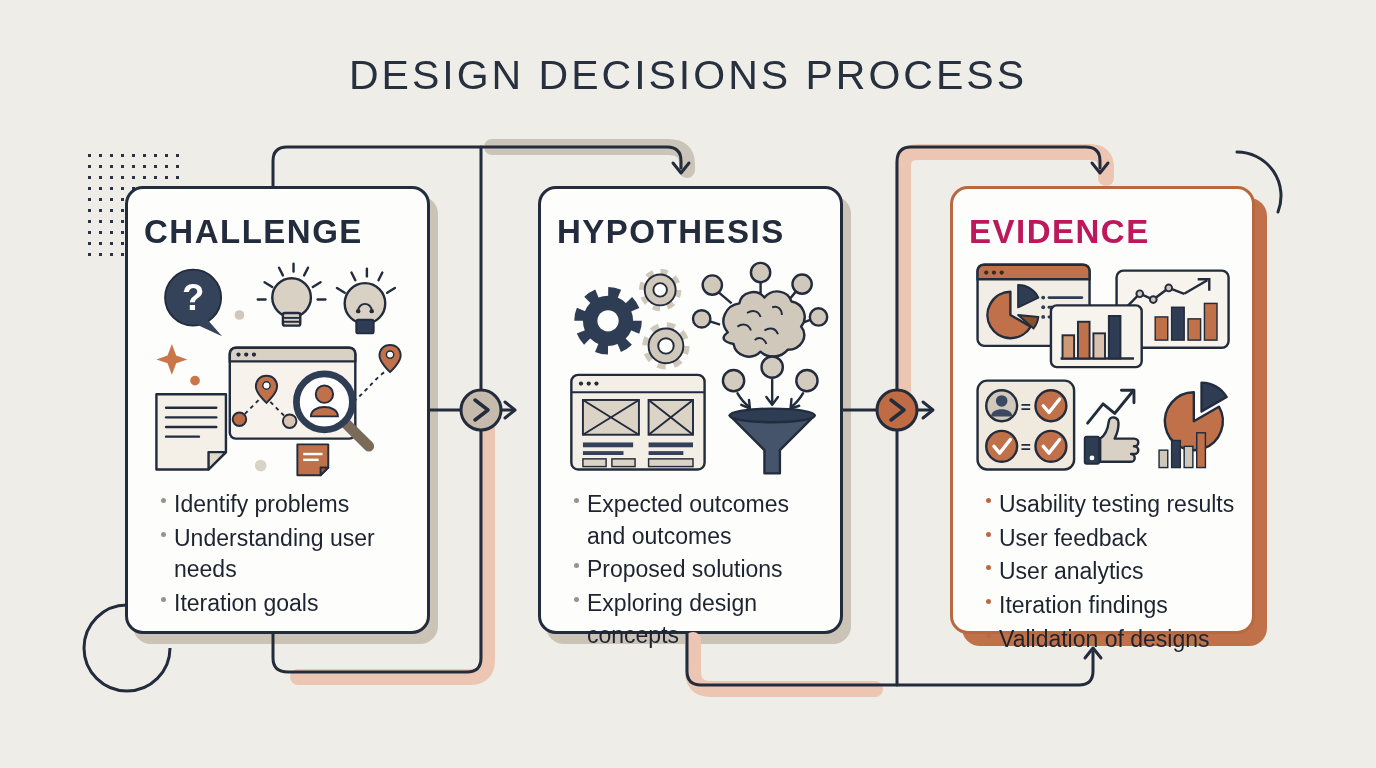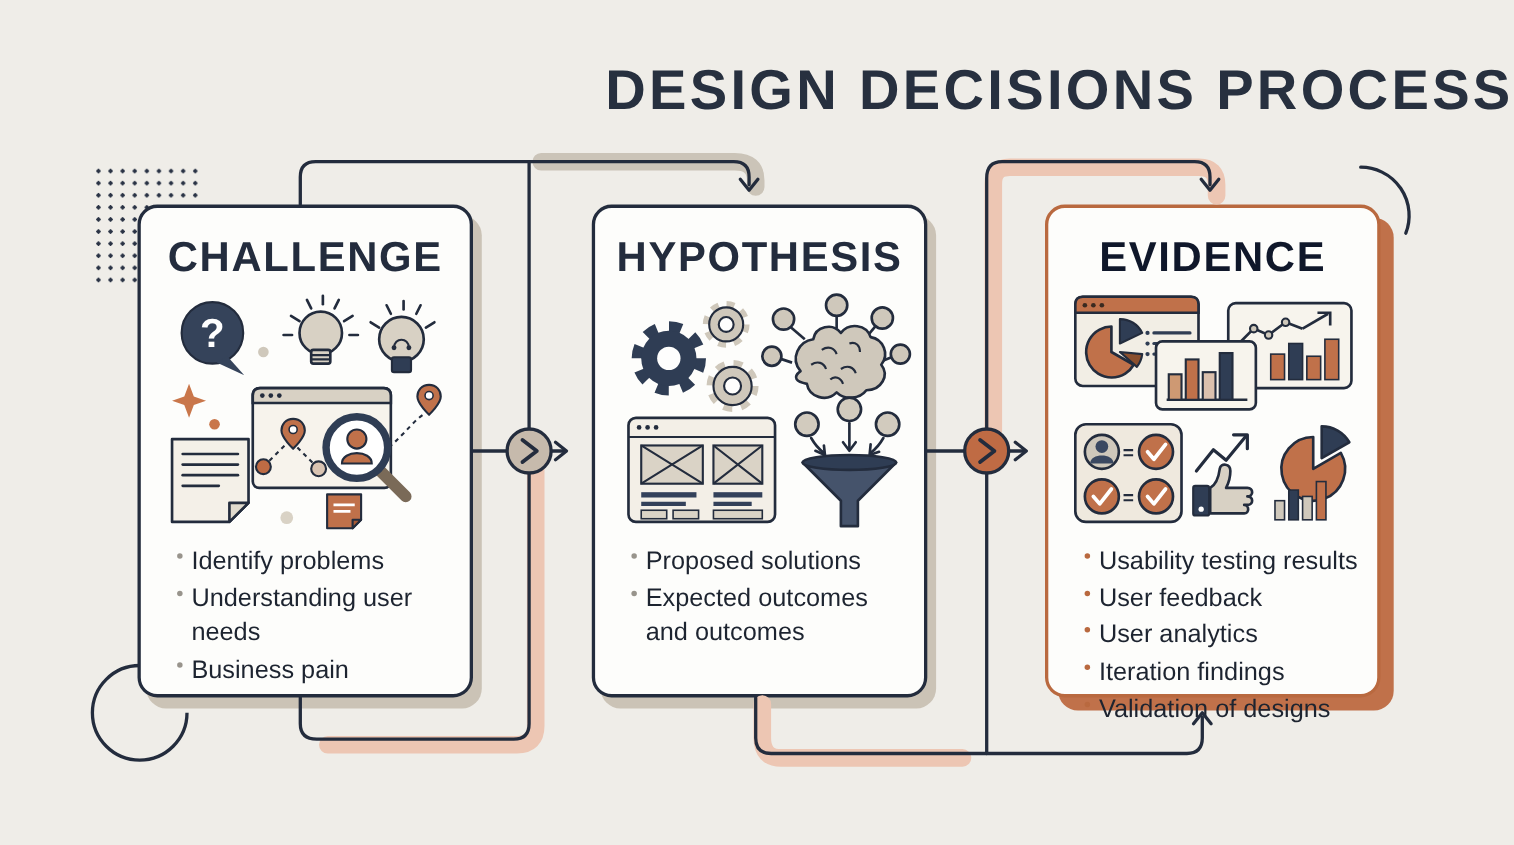--- a/index.html
+++ b/index.html
@@ -1,44 +1,44 @@
 <!DOCTYPE html>
 <html><head>
 <meta charset="utf-8">
 <style>
   html,body{margin:0;padding:0;background:#EFEDE8;}
   .canvas{
     position:relative;width:1376px;height:768px;background:#EFEDE8;overflow:hidden;
     font-family:"Liberation Sans", sans-serif;color:#232C3D;
   }
   .main-title{
-    position:absolute;top:52px;left:0;width:100%;margin:0;text-align:right;
-    font-size:51px;font-weight:bold;letter-spacing:3px;color:#27303F;z-index:2;
+    position:absolute;top:52px;left:0;width:100%;margin:0;text-align:center;
+    font-size:41px;font-weight:normal;letter-spacing:3px;color:#27303F;z-index:2;
   }
   .dot-grid{
     position:absolute;left:84px;top:150px;width:101px;height:112px;z-index:1;
     background-image:radial-gradient(circle,#2A3345 1.7px,transparent 2px);
     background-size:11px 11px;
   }
   .decor-svg,.connector-svg{position:absolute;left:0;top:0;pointer-events:none;}
   .decor-svg{z-index:1;}
   .connector-svg{z-index:3;}
   .card{
     position:absolute;top:186px;width:305px;height:448px;box-sizing:border-box;
     background:#FDFDFB;border:3px solid #232C3D;border-radius:18px;
     box-shadow:8px 10px 0 #CBC3B6;padding:20px 16px 0 16px;z-index:2;
   }
   .card--challenge{left:125px;}
   .card--hypothesis{left:538px;padding-left:16px;}
   .card--evidence{left:950px;border-color:#B9693F;box-shadow:12px 12px 0 #C0714A;}
   .card h2{
-    margin:4px 0 8px 0;text-align:center;font-size:38px;font-weight:bold;
+    margin:4px 0 8px 0;text-align:left;font-size:33px;font-weight:bold;
     letter-spacing:1.5px;color:#232C3D;
   }
-  .card--evidence h2{color:#0f172a;}
+  .card--evidence h2{color:#be185d;}
   .icon-cluster{display:block;margin:0 auto;}
   .card ul{list-style:none;margin:6px 0 0 0;padding:0 0 0 16px;}
   .card li{
     position:relative;padding-left:14px;font-size:23px;line-height:1.38;
     color:#1D2430;margin-bottom:2px;
   }
   .card li::before{
     content:"";position:absolute;left:1px;top:9px;width:5px;height:5px;
     border-radius:50%;background:#98948C;
   }
@@ -169,21 +169,21 @@
         <path d="M 0,0 H 32 V 24 L 24,32 H 0 Z" fill="#C0714A" stroke="#232C3D" stroke-width="2" stroke-linejoin="round"></path>
         <path d="M 32,24 L 24,32 V 24 Z" fill="#A85A36" stroke="#232C3D" stroke-width="2" stroke-linejoin="round"></path>
         <line x1="6" y1="10" x2="26" y2="10" stroke="#FFFFFF" stroke-width="2.5"></line>
         <line x1="6" y1="16" x2="22" y2="16" stroke="#FFFFFF" stroke-width="2.5"></line>
       </g>
       <circle cx="120" cy="214" r="6" fill="#D9D2C5"></circle>
     </svg>
     <ul>
       <li>Identify problems</li>
       <li>Understanding user needs</li>
-      <li>Business pain</li>
+      <li>Iteration goals</li>
     </ul>
   </section>
 
   <section class="card card--hypothesis">
     <h2>HYPOTHESIS</h2>
     <svg class="icon-cluster" width="272" height="224" viewBox="0 0 280 232">
       <g>
         <circle cx="52" cy="64" r="30" fill="none" stroke="#2F3D54" stroke-width="10" stroke-dasharray="11.8 11.75"></circle>
         <circle cx="52" cy="64" r="26" fill="#2F3D54"></circle>
         <circle cx="52" cy="64" r="11" fill="#FEFEFD"></circle>
@@ -238,22 +238,23 @@
           <path d="M 222,125 V 149"></path>
             <polyline points="216,143 222,151 228,143"></polyline>
           <path d="M 254,139 C 250,146 246,150 242,153"></path>
             <polyline points="242,145 241,155 250,152"></polyline>
         </g>
         <path d="M 178,162 L 266,162 L 230,198 L 230,222 L 214,222 L 214,198 Z" fill="#45536B" stroke="#232C3D" stroke-width="2.5" stroke-linejoin="round"></path>
         <ellipse cx="222" cy="162" rx="44" ry="7" fill="#2F3D54" stroke="#232C3D" stroke-width="2.5"></ellipse>
       </g>
     </svg>
     <ul>
+      <li>Expected outcomes and outcomes</li>
       <li>Proposed solutions</li>
-      <li>Expected outcomes and outcomes</li>
+      <li>Exploring design concepts</li>
     </ul>
   </section>
 
   <section class="card card--evidence">
     <h2>EVIDENCE</h2>
     <svg class="icon-cluster" width="272" height="224" viewBox="0 0 280 232">
       <g>
         <rect x="8" y="6" width="116" height="84" rx="7" fill="#F2EEE5" stroke="#232C3D" stroke-width="2.5"></rect>
         <path d="M 8,21 V 13 Q 8,6 15,6 H 117 Q 124,6 124,13 V 21 Z" fill="#C0714A" stroke="#232C3D" stroke-width="2.5"></path>
         <circle cx="17" cy="14" r="2.2" fill="#3A2A20"></circle>

